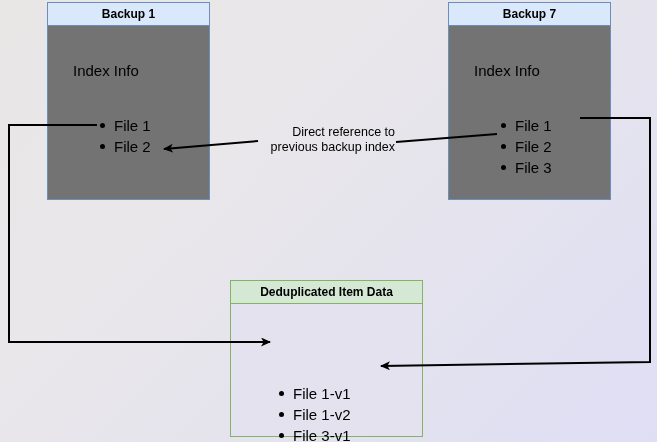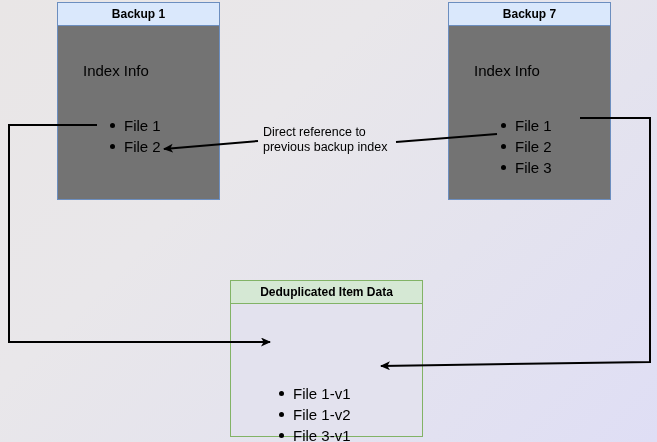--- a/index.html
+++ b/index.html
@@ -30,32 +30,32 @@
   ul.files li{
     font-size:15px;color:#000;line-height:21px;white-space:nowrap;
     position:relative;padding-left:16px;
   }
   ul.files li::before{
     content:"";position:absolute;left:2px;top:8px;
     width:5px;height:5px;border-radius:50%;background:#000;
   }
 
   .centerlabel{
-    position:absolute;font-size:12.5px;color:#000;text-align:left;
+    position:absolute;font-size:12.5px;color:#000;text-align:right;
     line-height:15px;white-space:nowrap;
   }
 
   svg.wires{position:absolute;left:0;top:0;width:657px;height:442px;overflow:visible;}
 </style>
 </head>
 <body>
 
 <div id="stage">
 
-  <div class="box blue" style="left:57px;top:2px;width:163px;height:198px;">
+  <div class="box blue" style="left:47px;top:2px;width:163px;height:198px;">
     <div class="hdr">Backup 1</div>
     <div class="body" style="height:174px;position:relative;">
       <div class="idxlabel" style="left:25px;top:36px;">Index Info</div>
       <ul class="files" style="left:50px;top:89px;">
         <li>File 1</li>
         <li>File 2</li>
       </ul>
     </div>
   </div>
 

